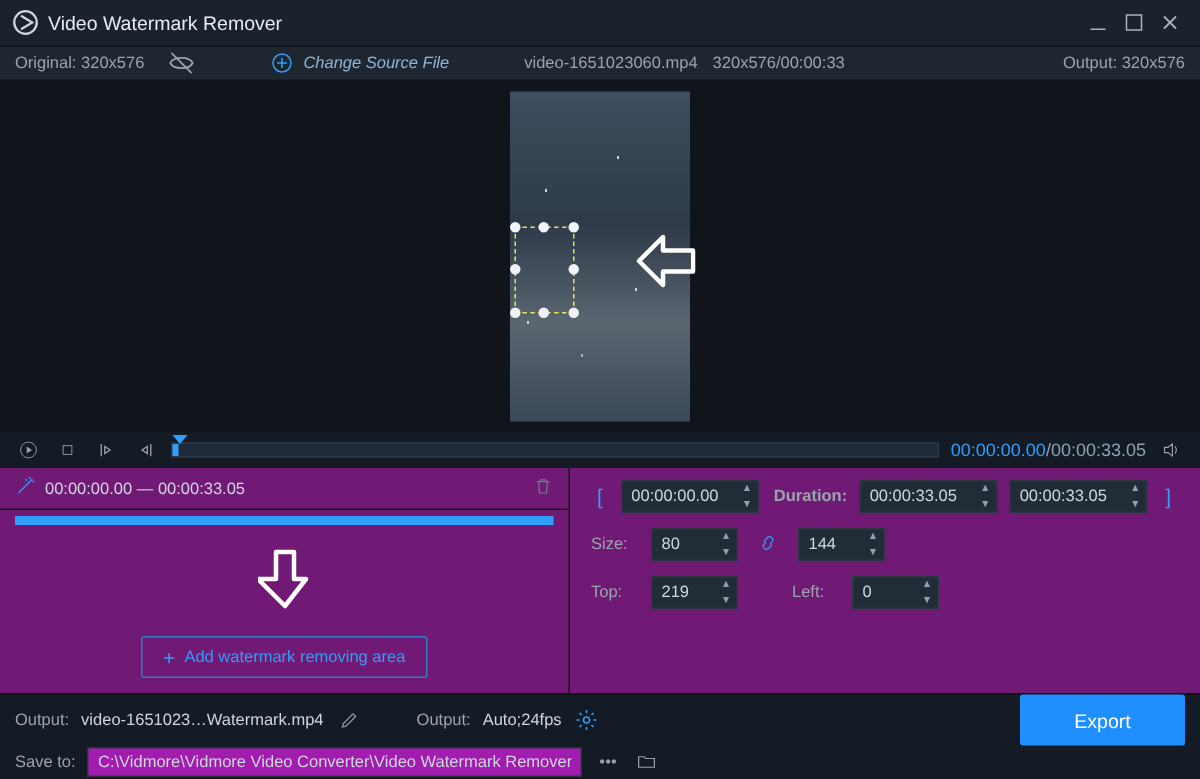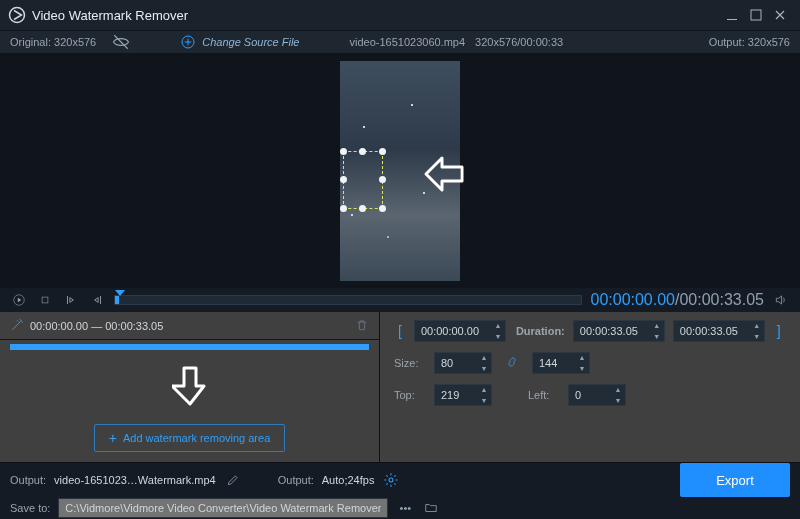--- a/index.html
+++ b/index.html
@@ -36,24 +36,24 @@
   .bigarrow { position:absolute; color:#fff; }
   .bigarrow.left { left:calc(50% + 22px); top:100px; }
   .bigarrow.down { left:172px; top:376px; }
 
   .playbar { height:24px; background:#141b24; display:flex; align-items:center; padding:0 10px; gap:8px;}
   .pb-btn { width:18px; height:18px; display:flex; align-items:center; justify-content:center; color:#9aa4af; cursor:pointer;}
   .pb-btn svg{width:14px;height:14px;}
   .timeline { flex:1; height:10px; background:#1e2a36; border:1px solid #2b3a4a; position:relative; }
   .timeline .marker { position:absolute; left:0; top:-6px; width:0; height:0; border-left:5px solid transparent; border-right:5px solid transparent; border-top:6px solid #2f9ffb;}
   .timeline .head { position:absolute; left:0; top:0; width:4px; height:100%; background:#2f9ffb;}
-  .timecode { font-size:16px; color:#2f9ffb; }
+  .timecode { font-size:12px; color:#2f9ffb; }
   .timecode .grey{ color:#8fa0b0;}
 
-  .controls { display:flex; height:150px; background:#404040;justify-content:flex-end; }
+  .controls { display:flex; height:150px; background:#701a75;justify-content:flex-end; }
   .left { width:380px; border-right:1px solid #0d1218; display:flex; flex-direction:column; }
   .seg-head { height:28px; display:flex; align-items:center; padding:0 10px; gap:6px; border-bottom:1px solid #10161e;}
   .seg-head .wand{ color:#2f9ffb; }
   .seg-head .range{ color:#cfd6dd;}
   .seg-head .trash{ margin-left:auto; color:#6e7b89; cursor:pointer;}
   .seg-track { height:6px; background:#2f9ffb; margin:4px 10px 0 10px; }
   .left-body { flex:1; display:flex; align-items:flex-end; justify-content:center; padding-bottom:10px; position:relative;}
   .addbtn { border:1px solid #2f7bbf; color:#2f9ffb; padding:6px 14px; border-radius:2px; display:flex; align-items:center; gap:6px; cursor:pointer;}
   .addbtn .plus{font-size:14px;line-height:1;}
 
@@ -65,21 +65,21 @@
   .numfield.small input{ width:42px; text-align:left;}
   .spin { display:flex; flex-direction:column; width:14px;}
   .spin div{ height:11px; display:flex; align-items:center; justify-content:center; color:#8fa0b0; cursor:pointer; font-size:7px;}
   .lbl { width:32px; color:#9aa4af;}
   .link { color:#2f9ffb; padding:0 6px; cursor:pointer;}
   .resetbtn { background:#2a333e; border:none; color:#cfd6dd; padding:5px 18px; border-radius:2px; cursor:pointer; margin-top:4px;}
 
   .bottom { height:57px; background:#141b24; border-top:1px solid #0b1016; display:flex; flex-direction:column; }
   .brow { flex:1; display:flex; align-items:center; padding:0 10px; gap:8px; }
   .brow .olabel{ color:#9aa4af;}
-  .brow input.path { background:#737373; border:1px solid #2a3440; color:#cfd6dd; font-size:11px; padding:3px 6px; width:330px;}
+  .brow input.path { background:#a21caf; border:1px solid #2a3440; color:#cfd6dd; font-size:11px; padding:3px 6px; width:330px;}
   .iconbtn { width:18px; height:18px; display:flex; align-items:center; justify-content:center; color:#8fa0b0; cursor:pointer;}
   .export { margin-left:auto; background:#1f8fff; color:#fff; width:110px; height:34px; border:none; border-radius:2px; font-size:13px; cursor:pointer;}
   .durlabel{ color:#9aa4af; font-size:11px; padding-left:2px;font-weight:bold;}
 </style>
 </head>
 <body>
 
 <div class="titlebar">
   <span class="logo">
     <svg viewBox="0 0 24 24" width="18" height="18">

